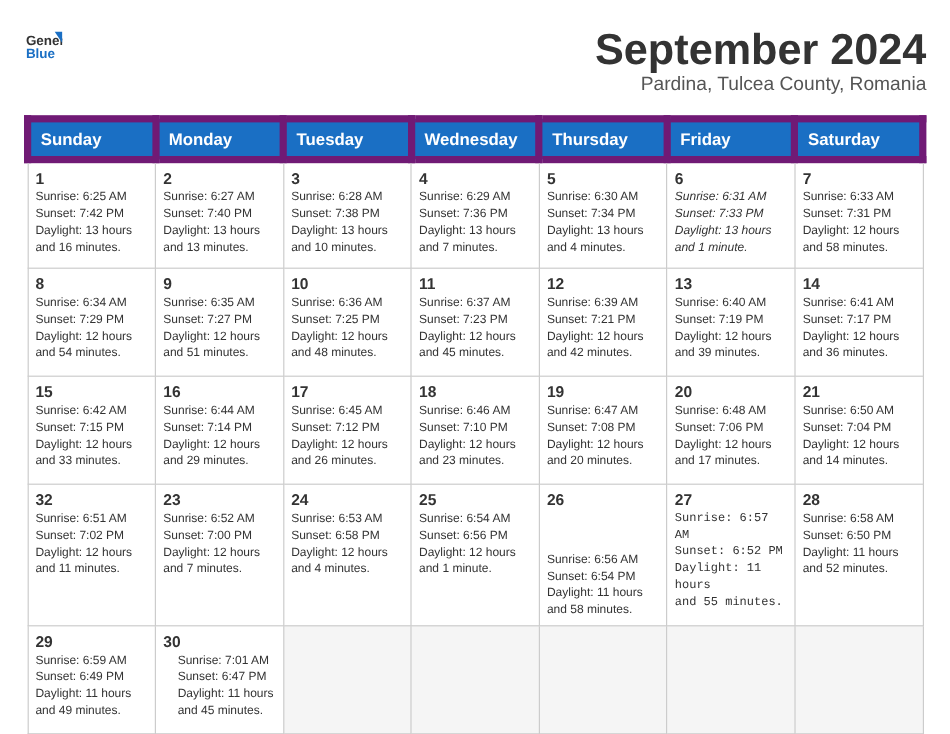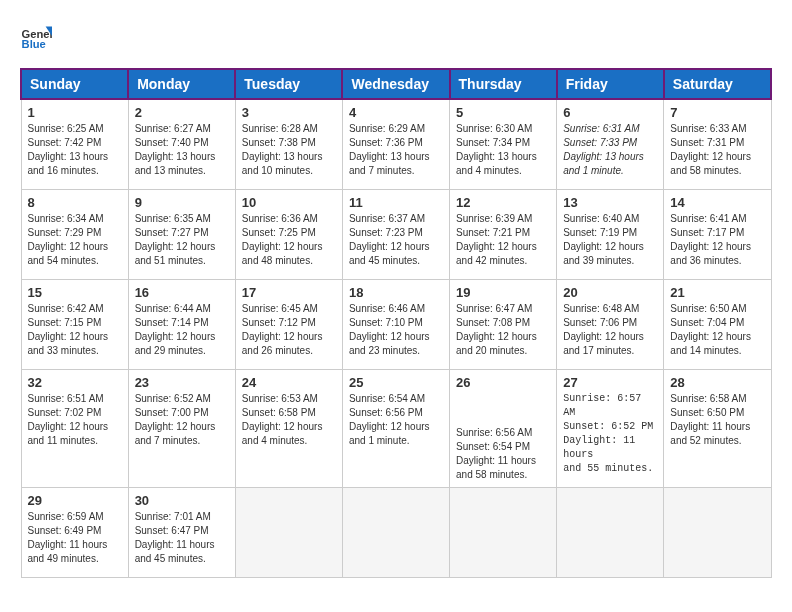--- a/index.html
+++ b/index.html
@@ -39,21 +39,21 @@
       width: 100%;
       border-collapse: collapse;
     }
     .calendar th {
       background: #1a6fc4;
       color: #fff;
       padding: 6px 8px;
       text-align: left;
       font-size: 14px;
       font-weight: bold;
-      border: 2px solid #701a75;
+      border: 6px solid #701a75;
     }
     .calendar td {
       width: 14.28%;
       vertical-align: top;
       padding: 5px 6px;
       border: 1px solid #ccc;
       font-size: 10.5px;
       color: #333;
       background: #fff;
       min-height: 80px;
@@ -78,20 +78,24 @@
 </head>
 <body>
 
 <div class="header">
   <div class="logo">
     <svg class="logo-icon" viewBox="0 0 40 40">
       <text x="2" y="22" font-size="14" font-weight="bold" fill="#333">General</text>
       <text x="2" y="35" font-size="14" font-weight="bold" fill="#1a6fc4">Blue</text>
       <polygon points="32,8 40,8 40,20" fill="#1a6fc4"></polygon>
     </svg>
+  </div>
+  <div class="title-section">
+    <div class="month-title">September 2024</div>
+    <div class="location">Pardina, Tulcea County, Romania</div>
   </div>
 </div>
 
 <table class="calendar">
   <thead>
     <tr>
       <th>Sunday</th>
       <th>Monday</th>
       <th>Tuesday</th>
       <th>Wednesday</th>
@@ -308,21 +312,21 @@
       <tr class="week-row">
         <td>
           <div class="day-num">29</div>
           <div class="day-info" style="white-space: pre-line;">Sunrise: 6:59 AM
 Sunset: 6:49 PM
 Daylight: 11 hours
 and 49 minutes.</div>
         </td>
         <td>
           <div class="day-num">30</div>
-          <div class="day-info" style="white-space: pre-line;">Sunrise: 7:01 AM
+          <div class="day-info" style="white-space: pre-line; margin-left: 12px;">Sunrise: 7:01 AM
 Sunset: 6:47 PM
 Daylight: 11 hours
 and 45 minutes.</div>
         </td>
         <td class="empty"></td>
         <td class="empty"></td>
         <td class="empty"></td>
         <td class="empty"></td>
         <td class="empty"></td>
       </tr>

